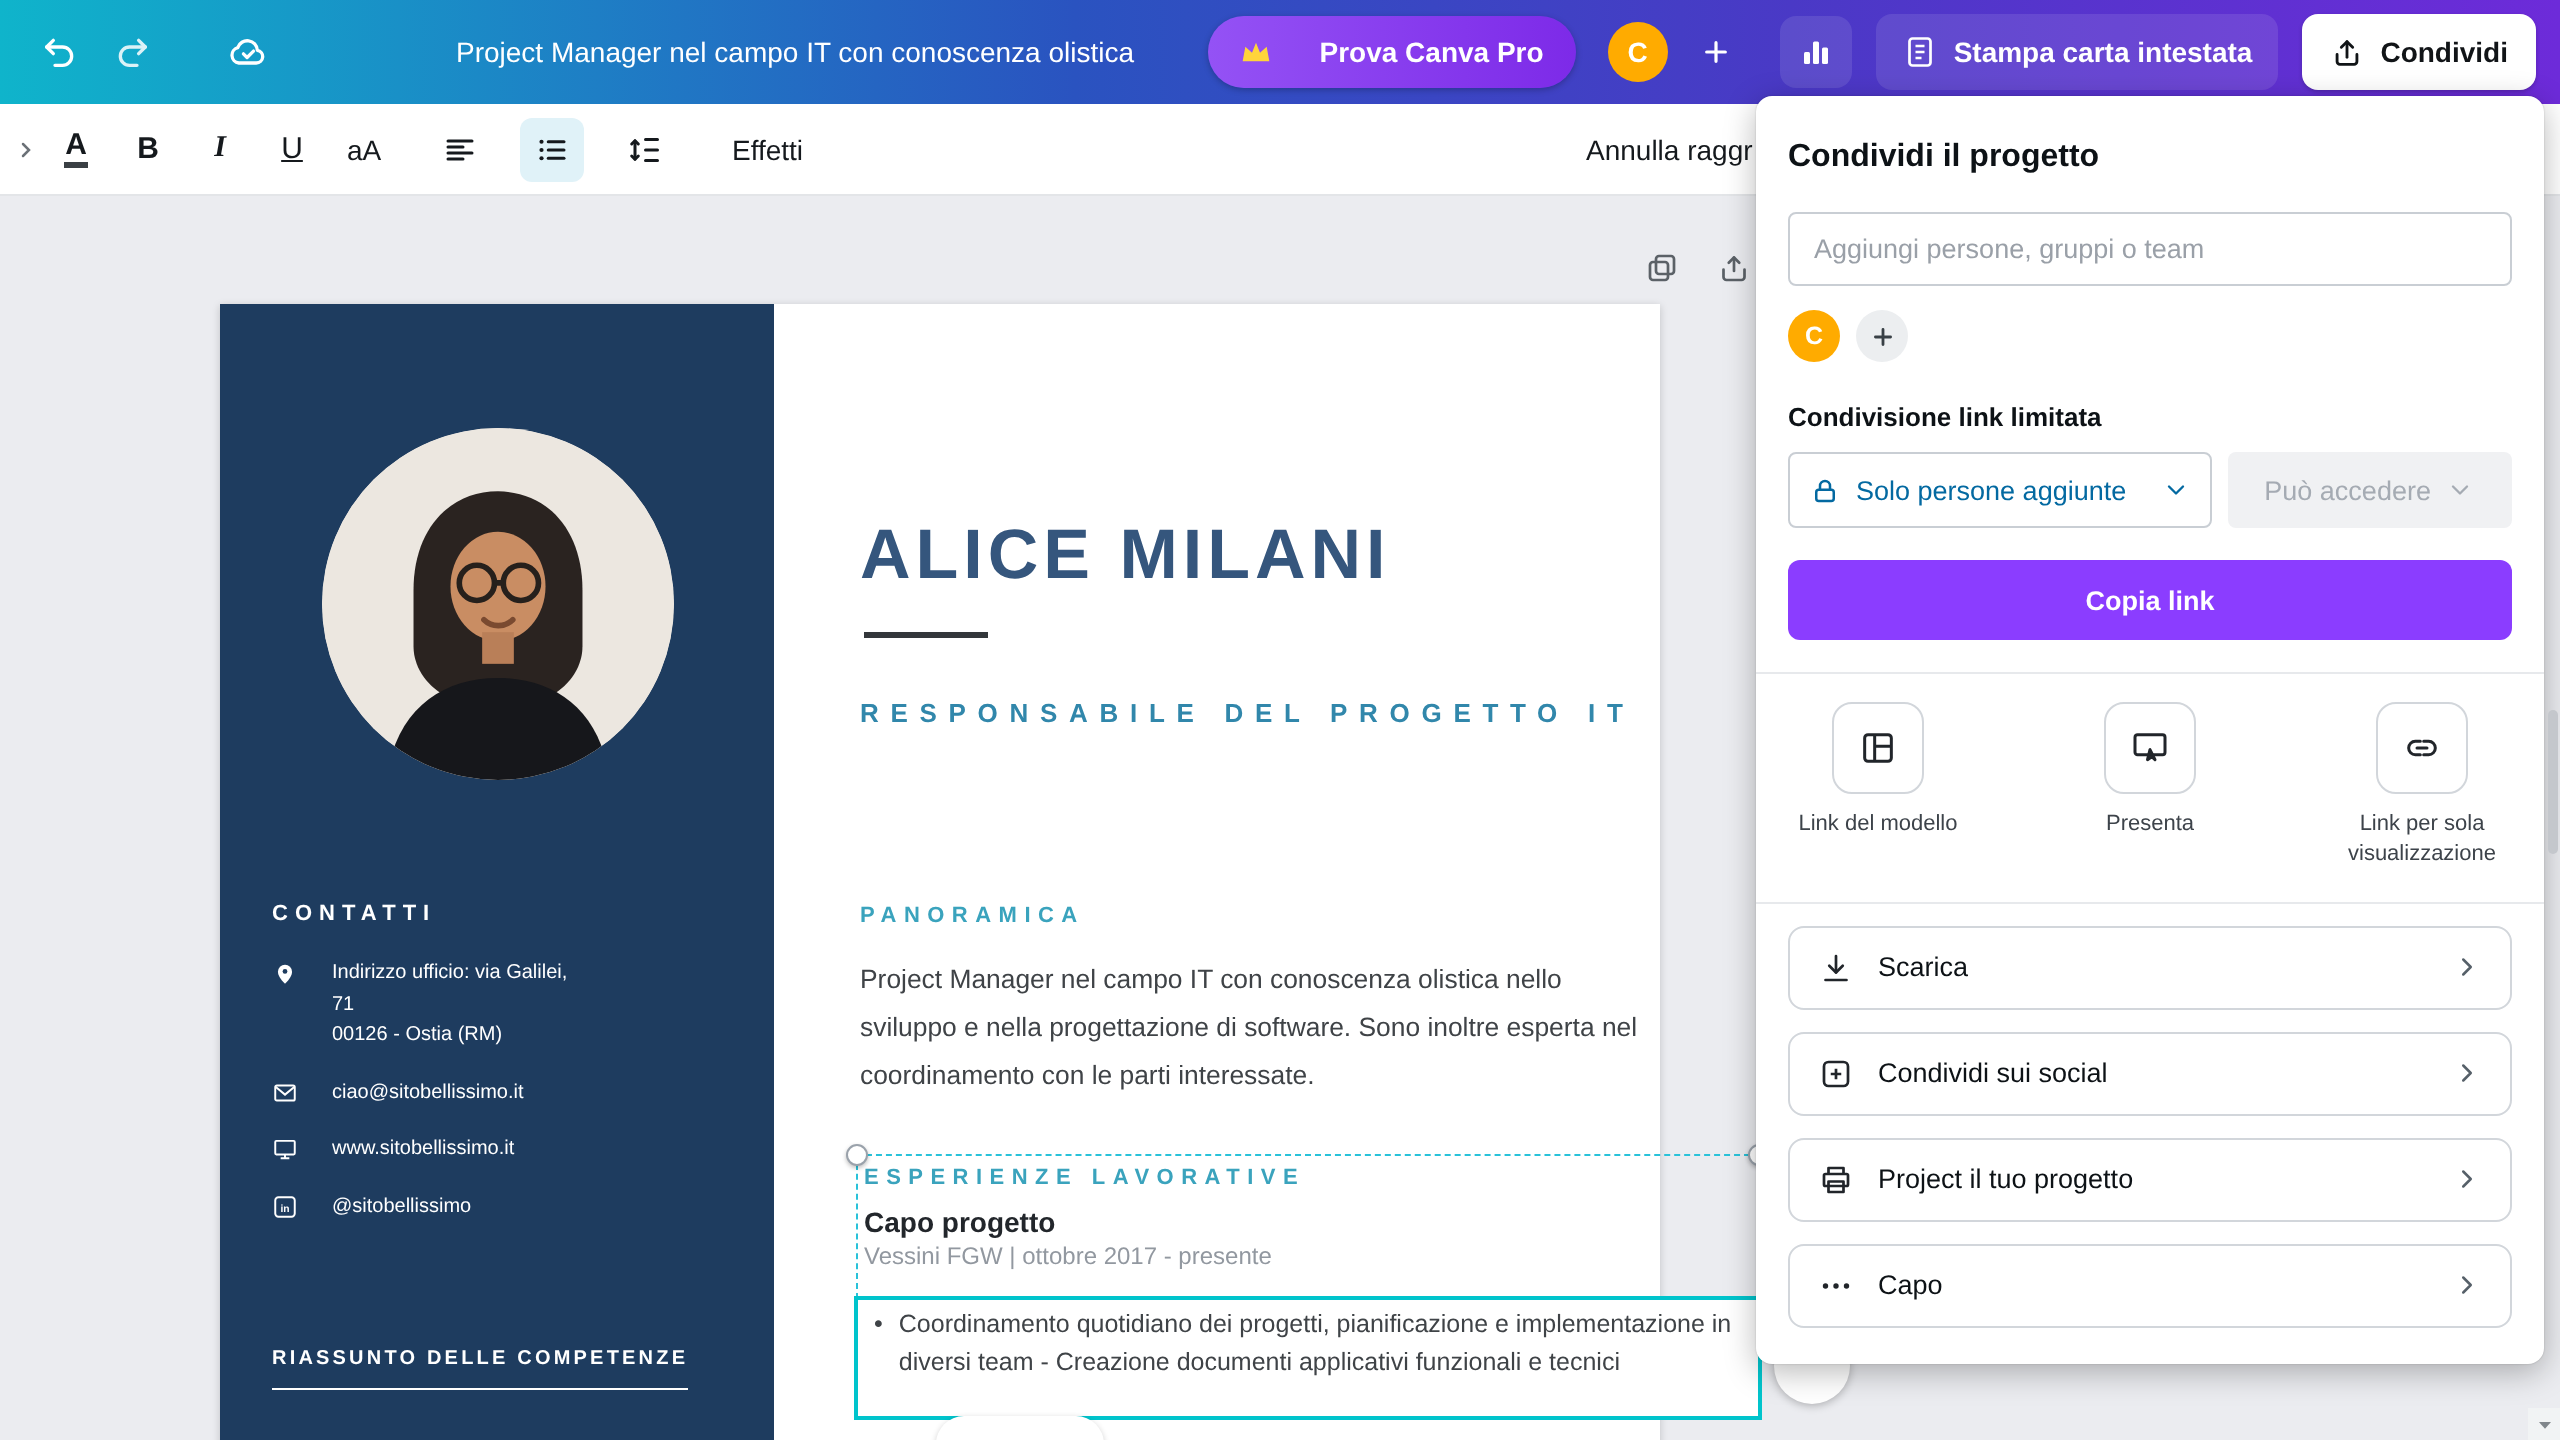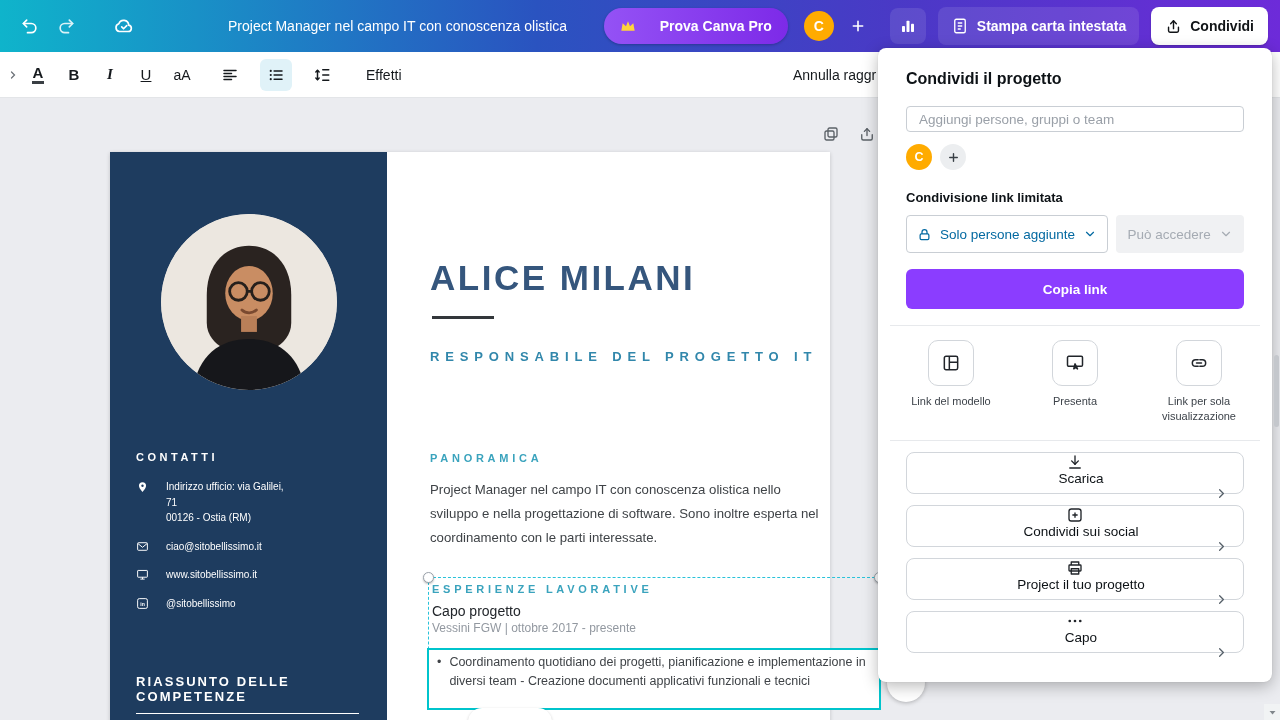--- a/index.html
+++ b/index.html
@@ -74,53 +74,53 @@
     display:flex; box-shadow:0 1px 4px rgba(0,0,0,.18); background:#fff;
   }
   .page-side { width:277px; background:#1e3c5f; color:#fff; padding-top:62px; flex:none; }
   .photo-wrap { width:176px; height:176px; border-radius:50%; overflow:hidden; margin:0 auto; background:#e9e4de; }
   .side-section { padding-left:26px; padding-right:28px; }
   .side-title { margin-top:61px; font-size:11px; font-weight:bold; letter-spacing:.32em; }
   .contact-list { margin-top:16px; }
   .contact-row { display:flex; gap:17px; margin-bottom:13px; align-items:flex-start; }
   .contact-row svg { flex:none; margin-top:1px; }
   .contact-text { font-size:10px; line-height:1.55; white-space:pre-line; }
-  .skills-title { margin-top:50px; font-size:13px; font-weight:bold; letter-spacing:.16em; display:inline-block; border-bottom:1px solid #fff; padding-bottom:9px; }
+  .skills-title { margin-top:50px; font-size:10px; font-weight:bold; letter-spacing:.16em; display:inline-block; border-bottom:1px solid #fff; padding-bottom:9px;text-align:right; }
 
   .page-main { flex:1; position:relative; background:#fff; }
   .doc-name { position:absolute; left:43px; top:106px; font-size:35px; font-weight:800; letter-spacing:2.5px; color:#35567d; white-space:nowrap; }
   .doc-rule { position:absolute; left:45px; top:164px; width:62px; height:2.5px; background:#33373b; }
   .doc-role { position:absolute; left:43px; top:197px; font-size:13px; font-weight:bold; letter-spacing:.45em; color:#3187ab; white-space:nowrap; }
   .teal-h { font-size:11px; font-weight:bold; letter-spacing:.34em; color:#3aa3bd; }
   .doc-overview-h { position:absolute; left:43px; top:300px; }
   .doc-overview { position:absolute; left:43px; top:326px; width:398px; font-size:13.2px; line-height:24px; color:#3f4347; }
 
   .sel-group { position:absolute; left:41px; top:425px; width:452px; height:132px; border:1.5px dashed #29c2d9; }
   .handle { position:absolute; width:11px; height:11px; border-radius:50%; background:#fff; border:1px solid #9aa2ab; box-shadow:0 1px 2px rgba(0,0,0,.25); z-index:3; }
   .h-tl { left:-6px; top:-6px; } .h-tr { right:-6px; top:-6px; }
   .exp-h { margin:5px 0 0 3px; }
-  .job-title { margin:8px 0 0 3px; font-size:14px; font-weight:normal; color:#22262b; }
+  .job-title { margin:8px 0 0 3px; font-size:14px; font-weight:bold; color:#22262b; }
   .job-meta { margin:2px 0 0 3px; font-size:12px; color:#9298a0; }
   .bullet-box { position:absolute; left:-2px; right:-2px; top:70px; height:62px; border:2px solid #00c4cc; background:#fff; padding:3px 8px 0 8px; }
   .bullet-row { display:flex; font-size:12.5px; line-height:19px; color:#3f4347; }
   .bullet-dot::before { content:"•"; margin-right:8px; }
 
   .page-pill { position:absolute; left:468px; bottom:-16px; width:84px; height:28px; background:#fff; border-radius:14px; box-shadow:0 1px 3px rgba(0,0,0,.2); }
   .help-circle { position:absolute; left:887px; top:566px; width:38px; height:38px; border-radius:50%; background:#fff; box-shadow:0 1px 4px rgba(0,0,0,.25); z-index:5; }
   .canvas-scroll-corner { position:absolute; right:0; bottom:0; width:16px; height:16px; background:#f1f3f4; color:#80868b; display:grid; place-items:center; }
 
   
   .share-panel {
     position:absolute; left:878px; top:48px; width:394px; height:634px; z-index:40;
     background:#fff; border-radius:8px; box-shadow:0 4px 16px rgba(0,0,0,.28), 0 0 1px rgba(0,0,0,.2);
-    padding:14px 28px;
+    padding:14px 16px;
   }
   .sp-title { font-size:16px; font-weight:bold; color:#0d1216; margin:8px 0 18px; }
   .sp-input {
-    width:100%; height:26px; border:1px solid #c9ced4; border-radius:4px; padding:0 12px;
+    width:100%; height:37px; border:1px solid #c9ced4; border-radius:4px; padding:0 12px;
     font-size:13.5px; color:#0d1216; font-family:"Liberation Sans", sans-serif; outline:none;
   }
   .sp-input::placeholder { color:#9aa0a8; }
   .sp-avatars { margin-top:12px; display:flex; align-items:center; gap:8px; }
   .sp-avatar { width:26px; height:26px; border-radius:50%; background:#ffab00; color:#fff; font-size:12.5px; font-weight:bold; display:grid; place-items:center; cursor:pointer; }
   .sp-addbtn { width:26px; height:26px; border-radius:50%; background:#eceef0; color:#394046; display:grid; place-items:center; cursor:pointer; }
   .sp-linklabel { margin-top:20px; font-size:13px; font-weight:bold; color:#0d1216; }
   .sp-dd-row { margin-top:10px; display:flex; gap:8px; }
   .sp-dd {
     height:38px; border-radius:4px; display:flex; align-items:center; gap:8px; padding:0 10px;
@@ -134,21 +134,21 @@
     color:#fff; font-size:13.5px; font-weight:bold; cursor:pointer; display:grid; place-items:center;
     font-family:"Liberation Sans", sans-serif;
   }
   .sp-divider { height:1px; background:#e7e9ec; margin:16px -16px 0; }
   .sp-quick { display:flex; justify-content:space-between; margin-top:14px; }
   .qa { width:90px; text-align:center; cursor:pointer; }
   .qa-btn { width:46px; height:46px; border:1px solid #d2d6db; border-radius:10px; margin:0 auto; display:grid; place-items:center; color:#21252a; }
   .qa-label { font-size:11px; color:#3d434a; margin-top:8px; line-height:1.35; }
   .menu-item {
     height:42px; border:1px solid #d2d6db; border-radius:8px; margin-top:11px;
-    display:flex; align-items:center; padding:0 14px; cursor:pointer; color:#21252a;flex-direction:column;
+    display:flex; align-items:center; padding:0 14px; cursor:pointer; color:#21252a;
   }
   .mi-label { font-size:13.5px; color:#0d1216; margin-left:12px; }
   .mi-chev { margin-left:auto; color:#566069; }
 
   .scroll-thumb { position:absolute; right:1px; top:355px; width:5px; height:72px; background:#c4c7cc; border-radius:3px; z-index:60; cursor:pointer; }
 </style>
 </head>
 <body>
 
 <div class="screen">

